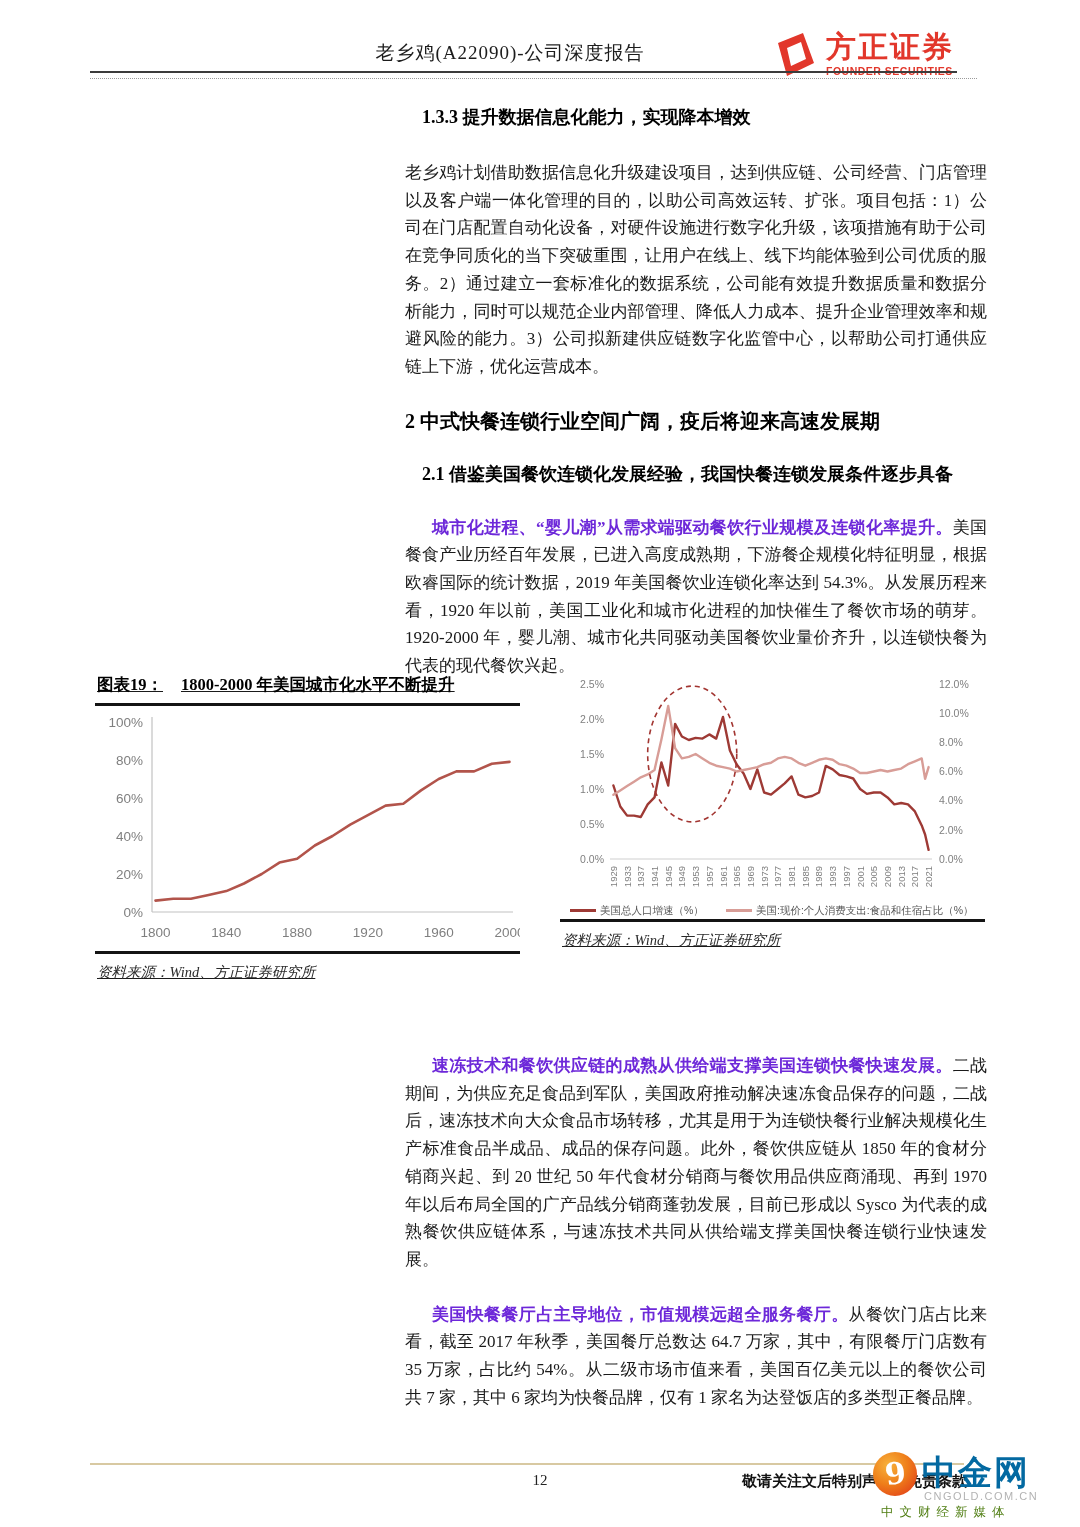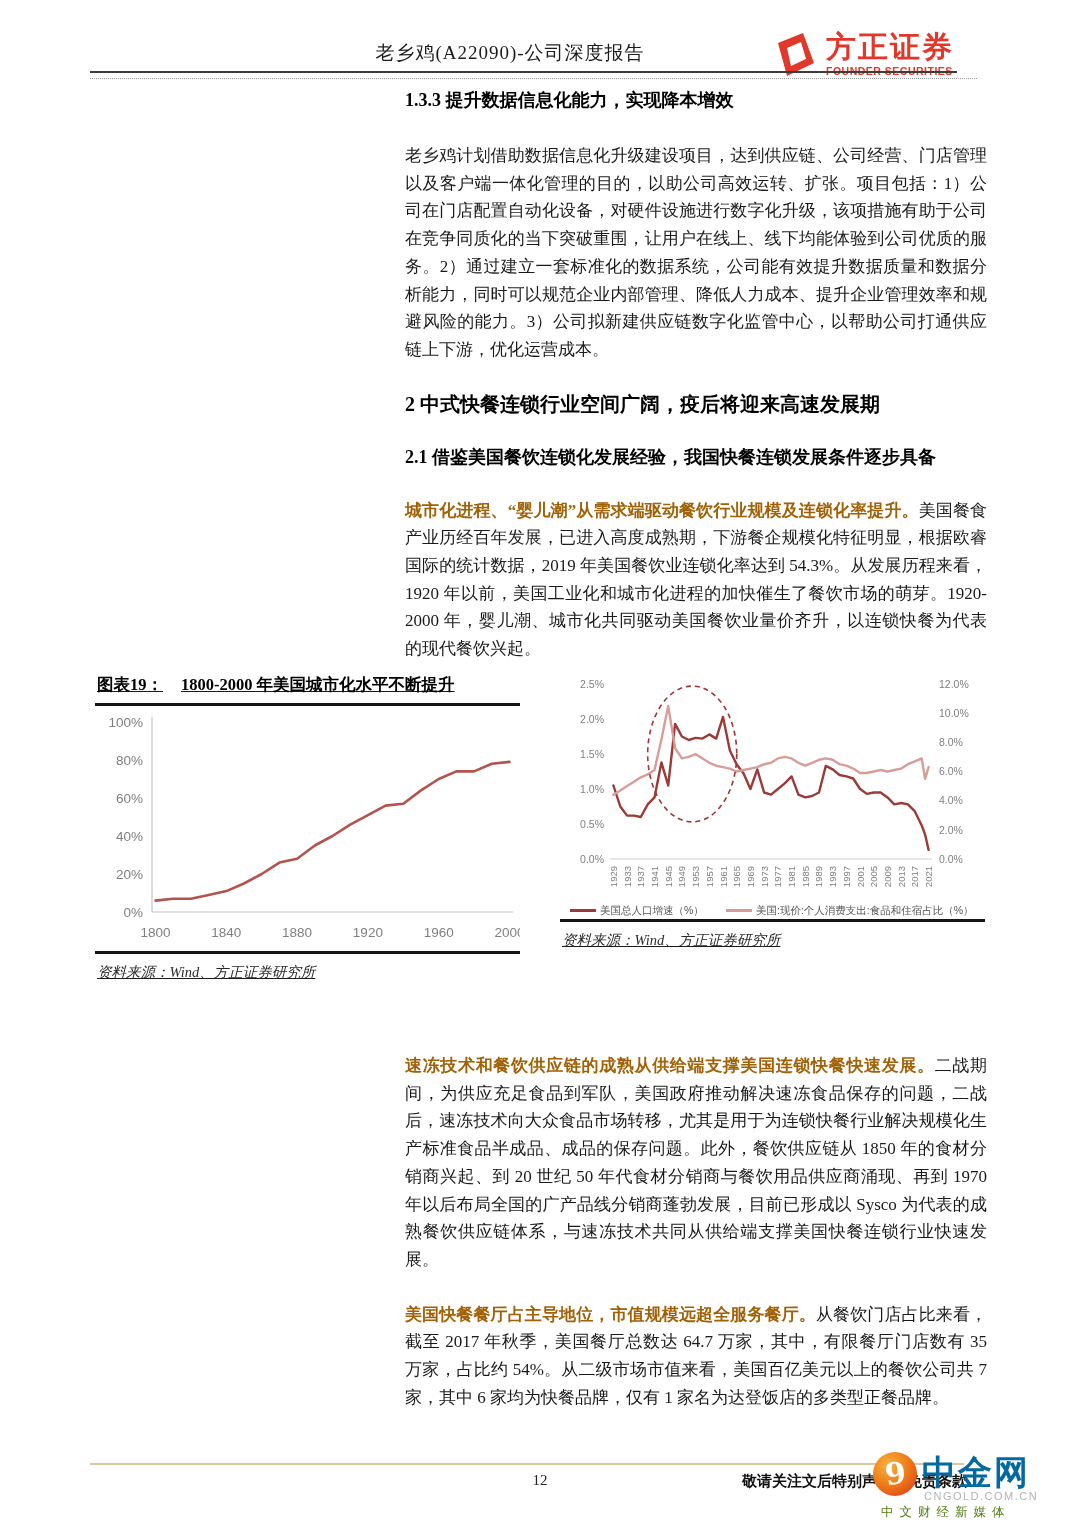--- a/index.html
+++ b/index.html
@@ -11,26 +11,26 @@
   .brand{position:absolute;top:18px;right:98px;display:flex;align-items:center;gap:8px;margin-top:12px;}
   .brand-mark{width:44px;height:48px;}
   .brand-txt{display:flex;flex-direction:column;line-height:1;}
   .brand-name{font-size:30px;font-weight:bold;color:#e2372b;font-family:"Liberation Sans",sans-serif;letter-spacing:2px;}
   .brand-sub{font-size:10.5px;font-weight:bold;color:#e2372b;font-family:"Liberation Sans",sans-serif;margin-top:4px;letter-spacing:.5px;}
   .hdr-rule{position:absolute;top:71px;left:90px;right:95px;border-top:2.5px solid #3c3c3c;}
   .hdr-rule-dot{position:absolute;top:78px;left:90px;right:75px;border-top:1.5px dotted #9a9a9a;}
   
   .block-a{position:absolute;left:405px;top:88px;width:582px;}
   .block-b{position:absolute;left:405px;top:1052px;width:582px;}
-  h2,h3{margin:0;color:#000;font-family:"Liberation Serif","DejaVu Serif",serif;}
+  h2,h3{margin:17px;color:#000;font-family:"Liberation Serif","DejaVu Serif",serif;}
   .s133{font-size:18px;margin-bottom:30px;}
   .s2{font-size:20px;margin:8px 0 27px 0;}
   .s21{font-size:18px;margin-bottom:28px;}
   .para{font-size:17px;line-height:1.63;text-align:justify;margin:0 0 27px 0;}
-  .para b{color:#a16207;}
+  .para b{color:#6d28d9;margin-left:27px;}
   
   .figures{position:absolute;left:95px;top:674px;width:890px;display:flex;gap:40px;}
   .figure{width:425px;text-decoration:underline;}
   .fig-caption{display:flex;align-items:baseline;font-size:16.5px;font-weight:bold;color:#000;
                padding:0 0 7px 2px;border-bottom:3.5px solid #141414;}
   .fig-caption .fig-title{margin-left:18px;}
   .fig-chart svg{display:block;font-family:"Liberation Sans","DejaVu Sans",sans-serif;}
   .fig-bottom{border-top:3.5px solid #141414;}
   .fig-source{font-size:14.5px;font-style:italic;color:#2b2b2b;padding:9px 0 0 2px;}
   

